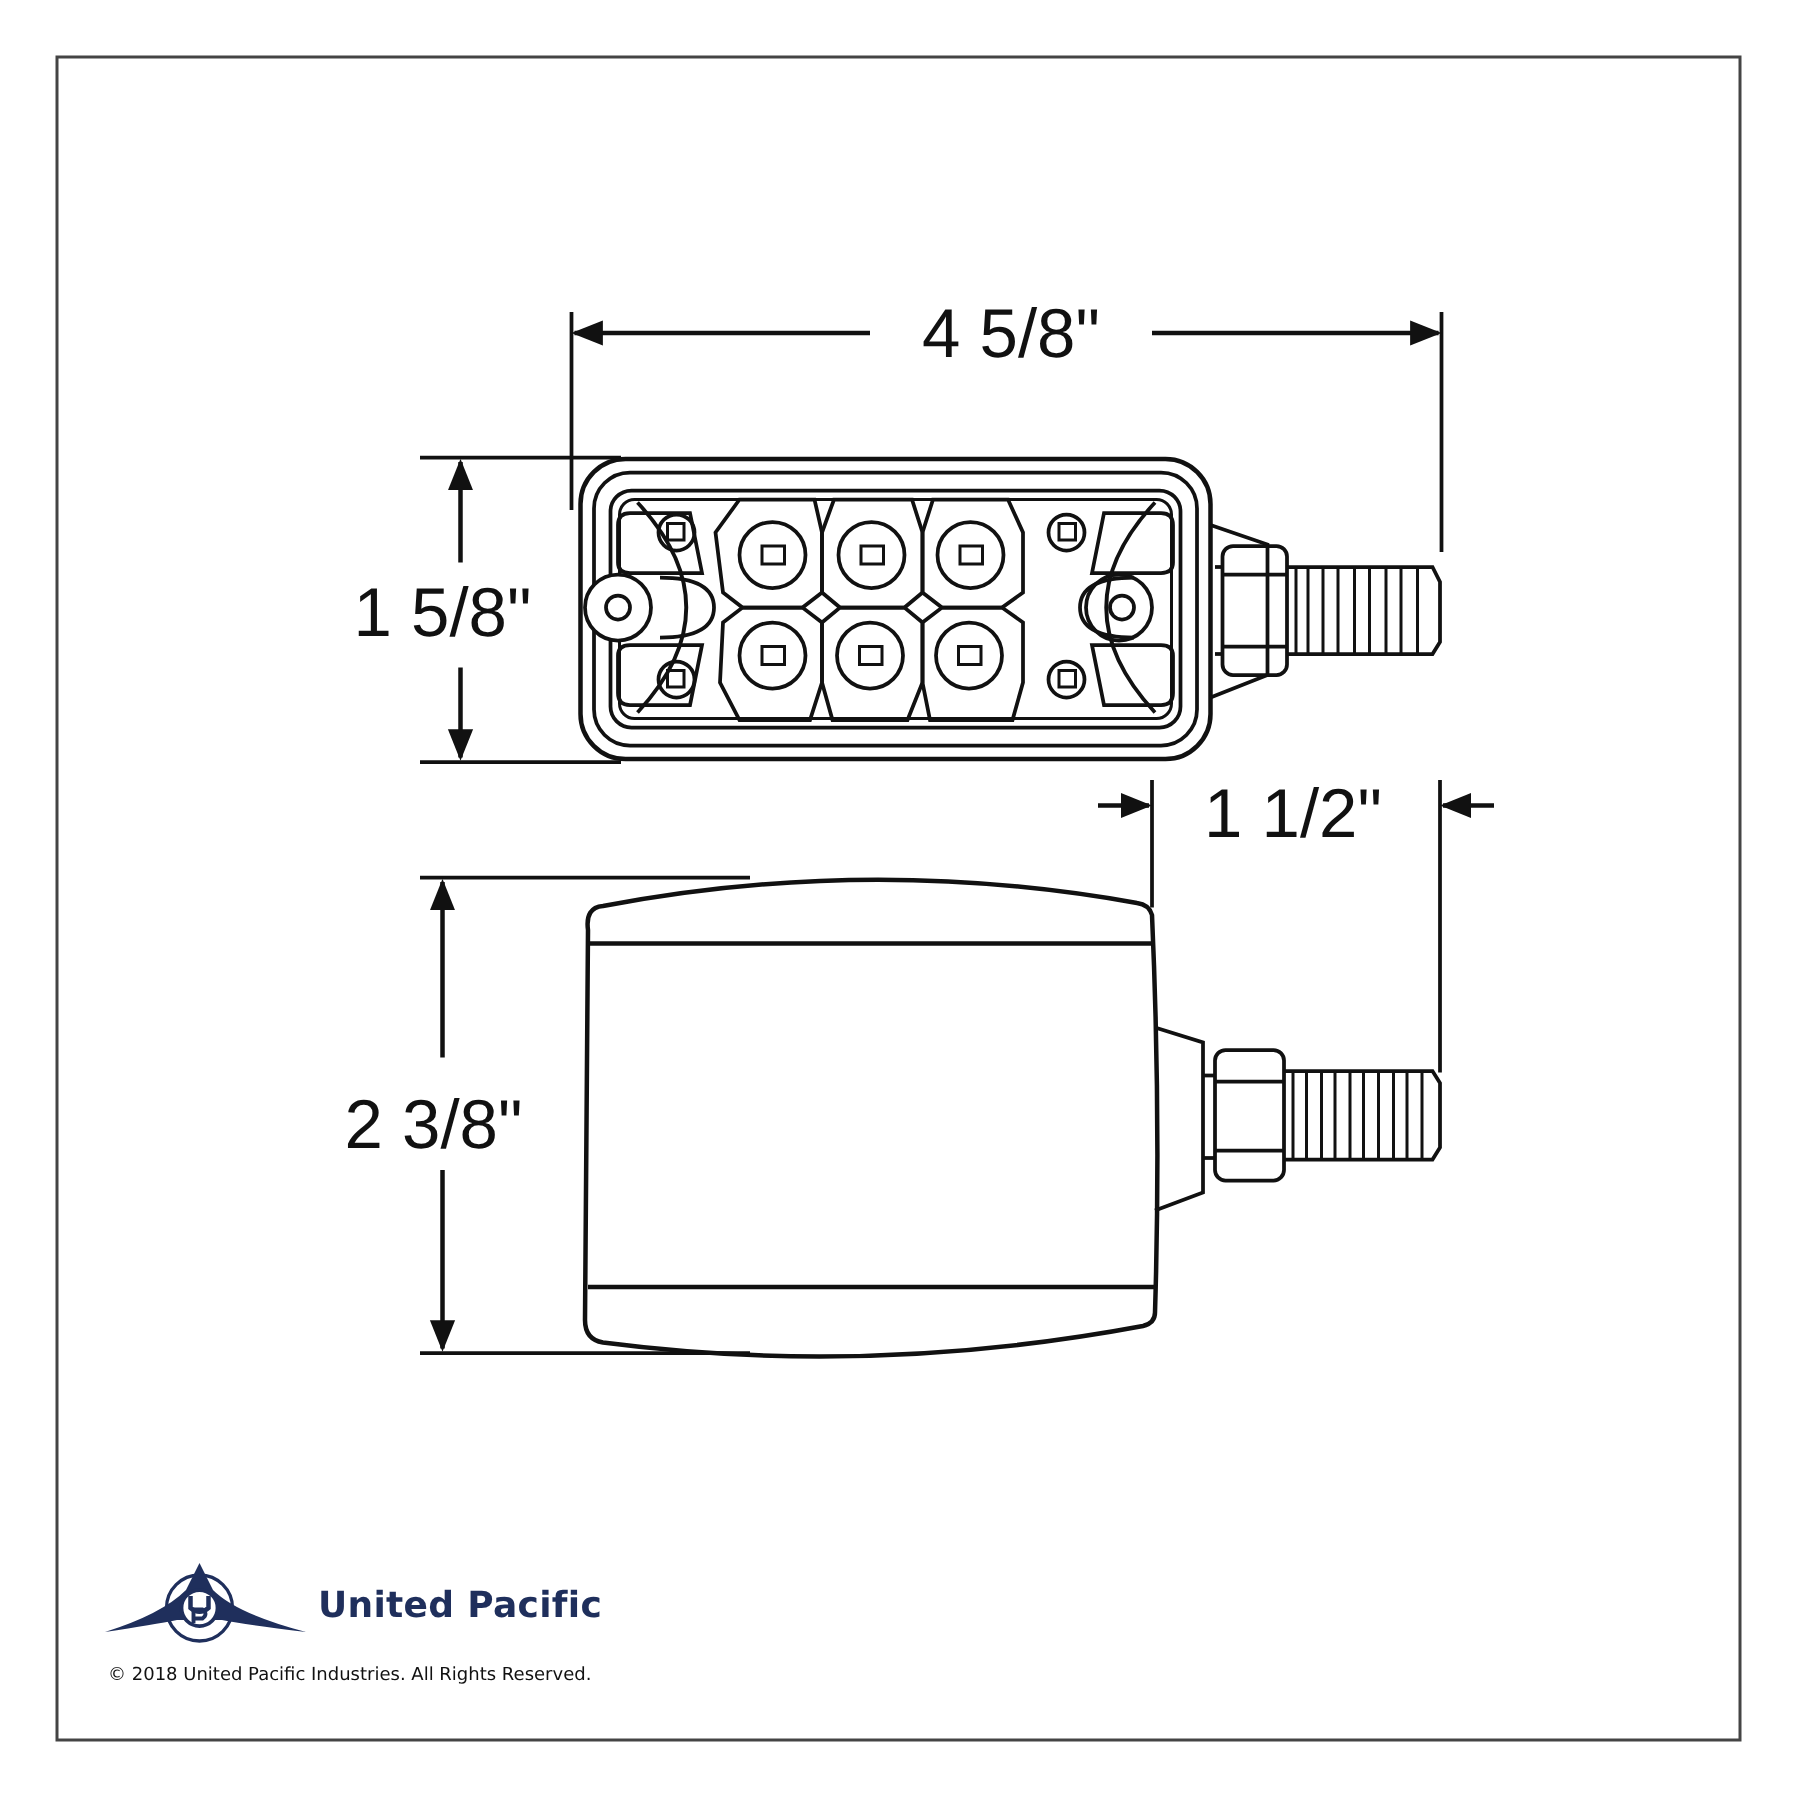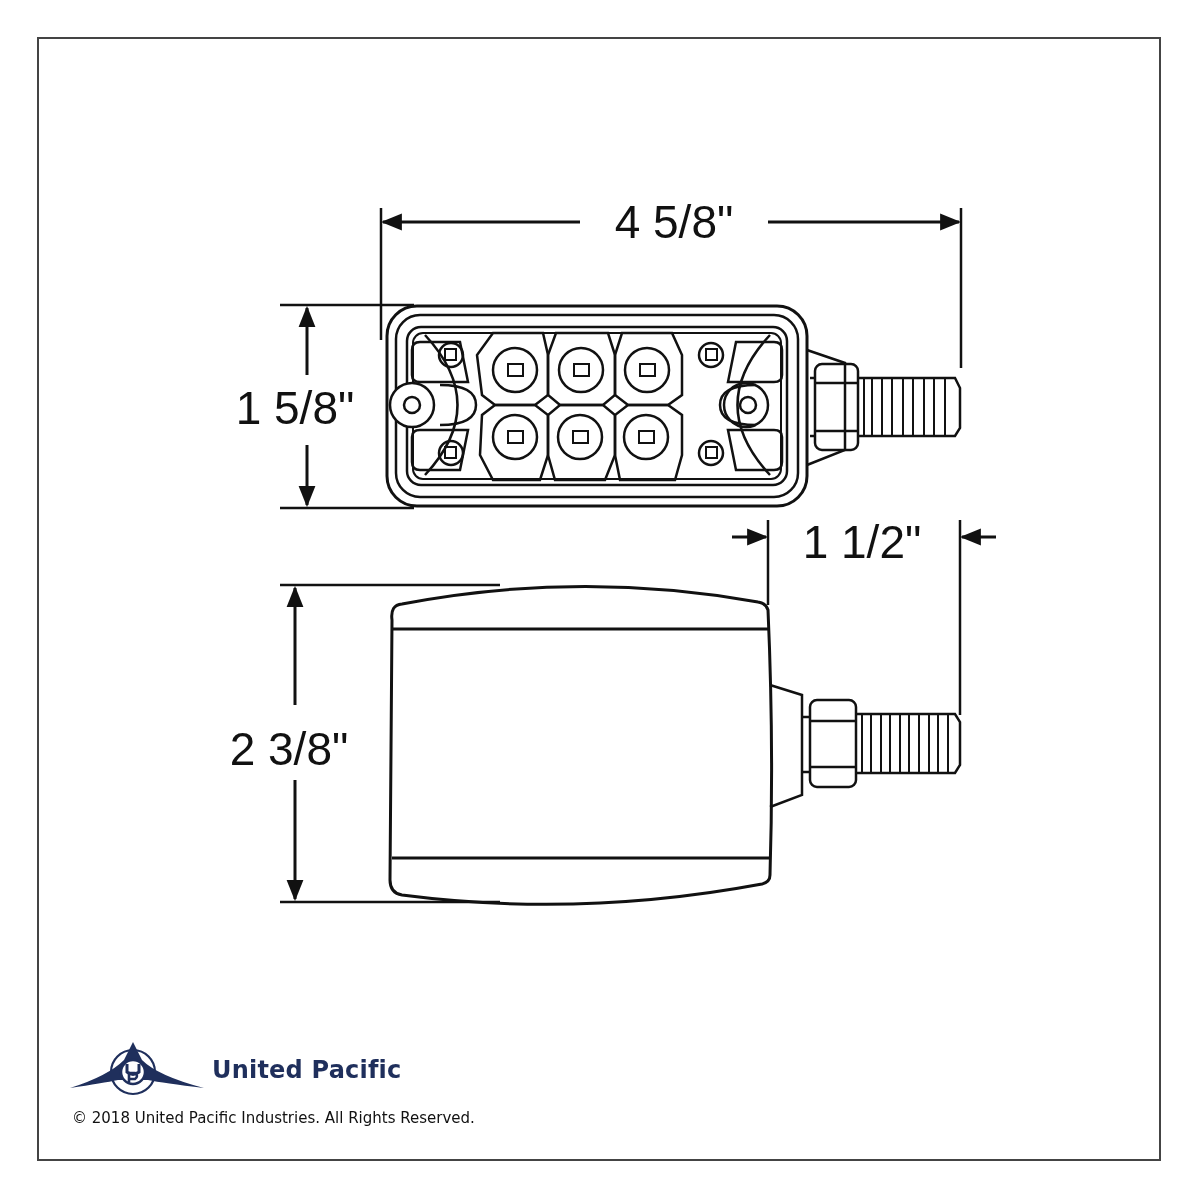--- a/index.html
+++ b/index.html
@@ -2,21 +2,21 @@
 <html><head>
 <meta charset="utf-8">
 <style>
   html, body { margin: 0; padding: 0; background: #ffffff; }
   body { width: 1200px; height: 1200px; position: relative; overflow: hidden; font-family: "DejaVu Sans", sans-serif; }
   .frame { position: absolute; left: 37px; top: 37px; width: 1124px; height: 1124px; border: 2px solid #444444; box-sizing: border-box; }
   svg.drawing { position: absolute; left: 0; top: 0; }
   .dim-label { font-family: "Liberation Sans", sans-serif; font-size: 46px; fill: #111111; }
   .brand { position: absolute; left: 68px; top: 1040px; width: 380px; height: 56px; }
   .brand-name { position: absolute; left: 212px; top: 1056px; font-family: "DejaVu Sans", sans-serif; font-weight: bold; font-size: 24px; color: #1f2f5c; letter-spacing: 0.2px; }
-  .copyright { position: absolute; left: 72px; top: 1109px; font-family: "DejaVu Sans", sans-serif; font-size: 15px; color: #111111; }
+  .copyright { position: absolute; left: 72px; top: 1109px; font-family: "DejaVu Sans", sans-serif; font-size: 12px; color: #111111; }
 </style>
 </head>
 <body>
 
 <div class="frame"></div>
 
 <svg class="drawing" width="1200" height="1200" viewBox="0 0 1200 1200">
   <defs>
     <marker id="arrow" viewBox="0 0 10 10" refX="9" refY="5" markerWidth="7" markerHeight="7" orient="auto-start-reverse">
       <path d="M0,1 L10,5 L0,9 z" fill="#111"></path>

